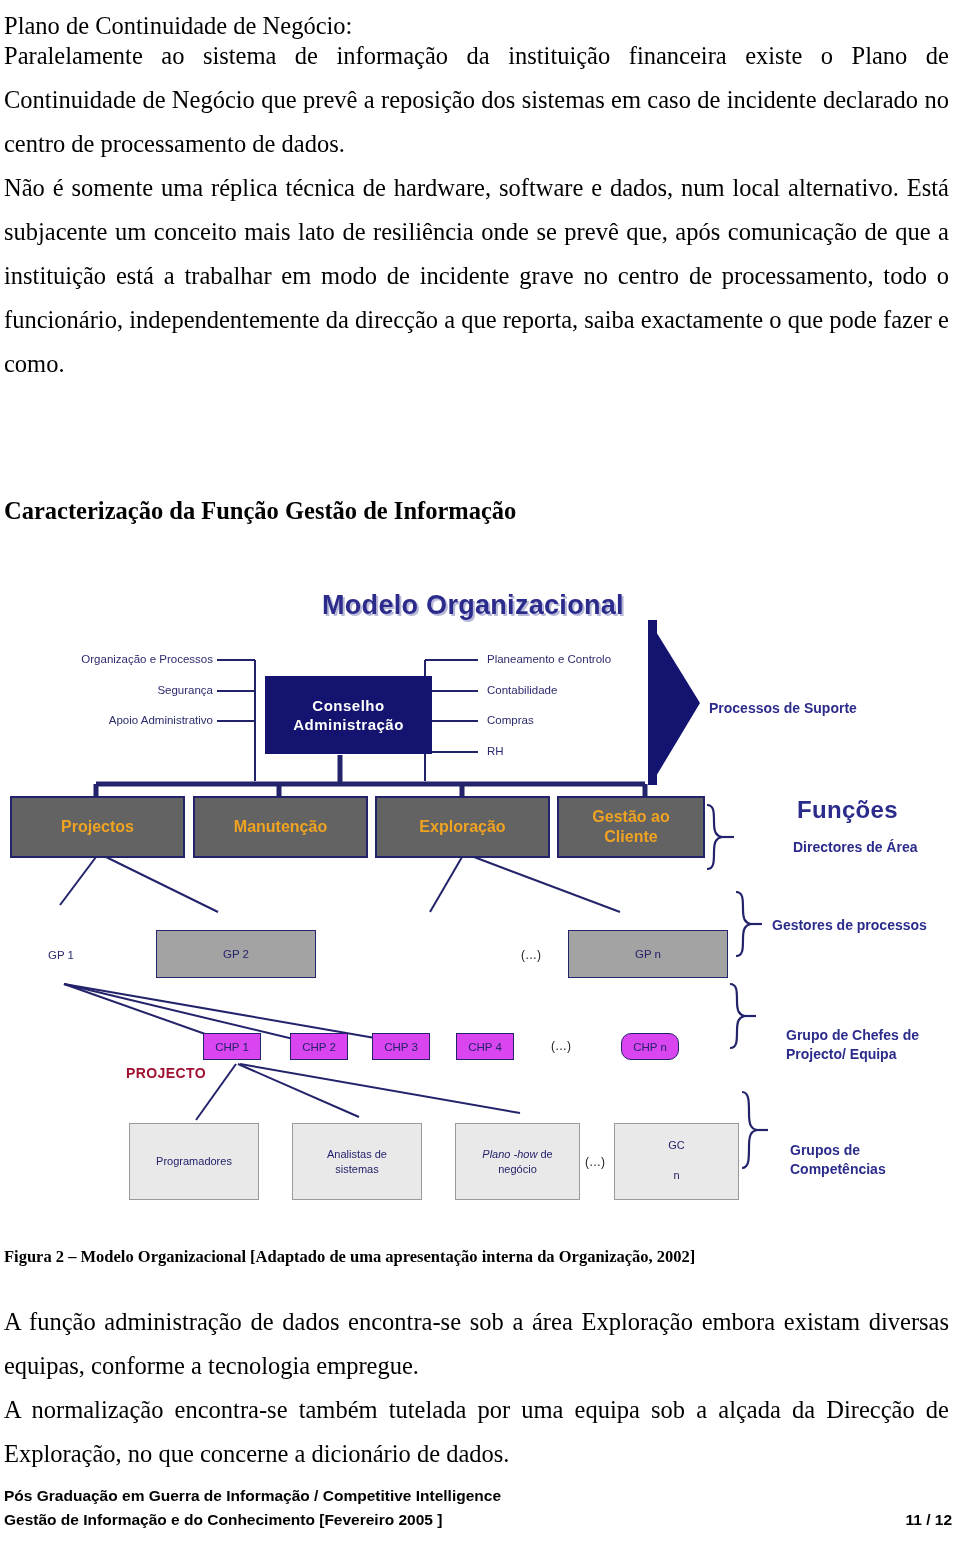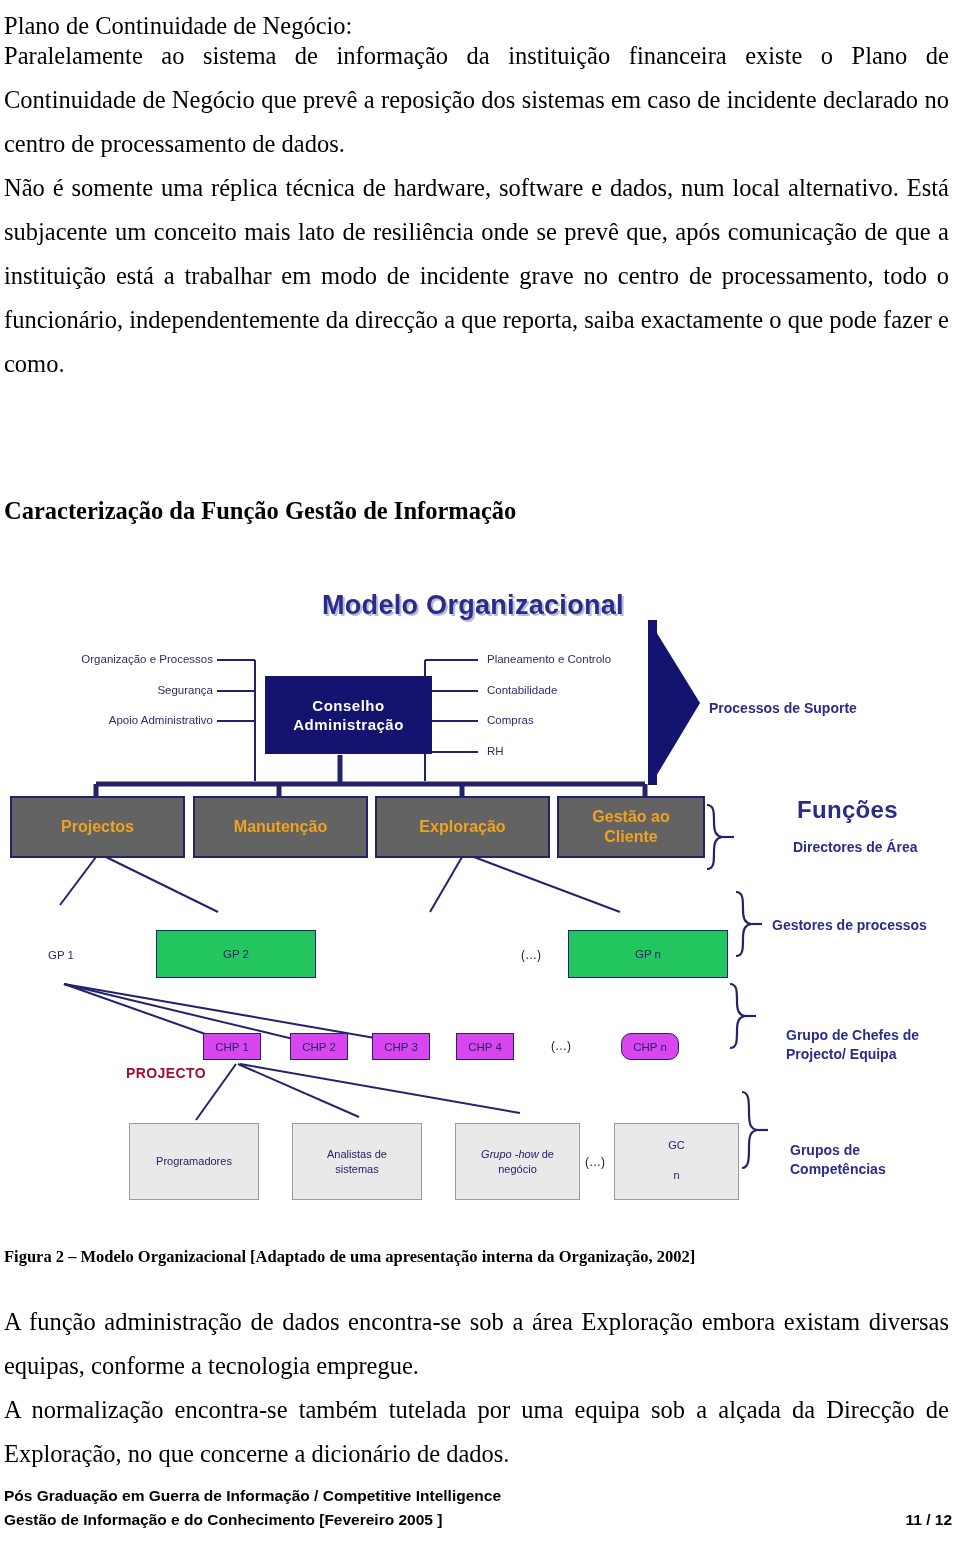--- a/index.html
+++ b/index.html
@@ -79,21 +79,21 @@
     font-family:"Liberation Sans", sans-serif;
     font-weight:bold;
     font-size:16px;
     line-height:20px;
     display:flex; align-items:center; justify-content:center;
     text-align:center;
   }
 
   .gpbox {
     position:absolute;
-    background:#22c55e;
+    background:#a3a3a3;
     border:1.5px solid #23236b;
     color:#23236b;
     font-family:"Liberation Sans", sans-serif;
     font-size:11.5px;
     display:flex; align-items:center; justify-content:center;
     text-align:center;
   }
 
   .chpbox {
     position:absolute;
@@ -315,21 +315,21 @@
       <span>Programadores</span>
     </div>
     <div class="gcbox" style="left:292px; top:563px; width:130px; height:77px;">
       <span>
         <span>Analistas de</span><br>
         <span>sistemas</span>
       </span>
     </div>
     <div class="gcbox" style="left:455px; top:563px; width:125px; height:77px;">
       <span>
-        <span class="ital">Grupo -how</span><span> de</span><br>
+        <span class="ital">Plano -how</span><span> de</span><br>
         <span>negócio</span>
       </span>
     </div>
     <div class="ellipsis" style="left:585px; top:595px;">(…)</div>
     <div class="gcbox" style="left:614px; top:563px; width:125px; height:77px; align-items:flex-start; padding-top:14px;">
       <span>
         <span>GC</span><br><br>
         <span>n</span>
       </span>
     </div>

